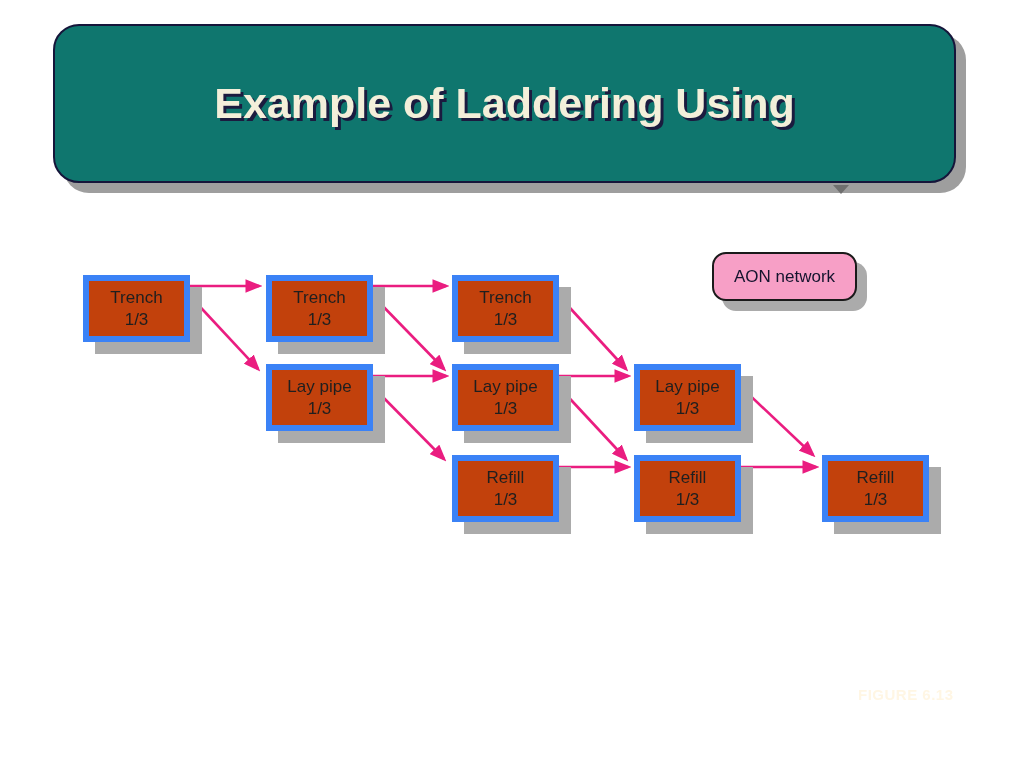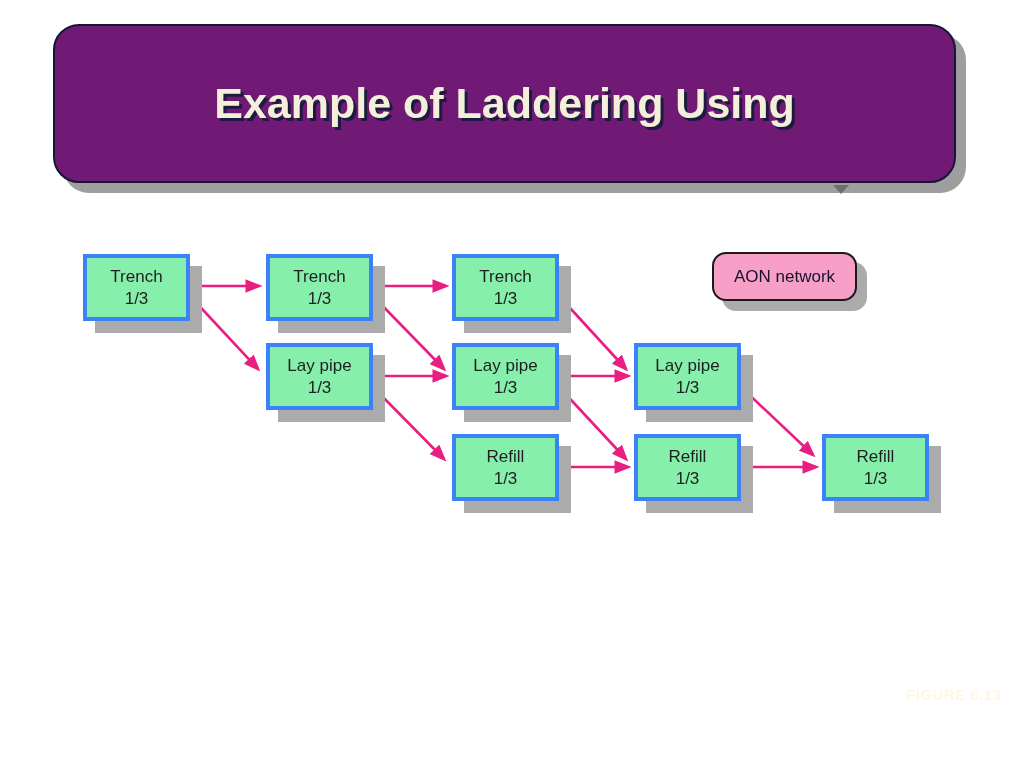--- a/index.html
+++ b/index.html
@@ -3,57 +3,58 @@
 <meta charset="utf-8">
 <style>
   html,body{margin:0;padding:0;}
   body{
     width:1024px;height:768px;position:relative;background:#ffffff;
     font-family:"Liberation Sans",sans-serif;overflow:hidden;
   }
   
   .banner{
     position:absolute;left:53px;top:24px;width:899px;height:155px;
-    background:#701a75;border:2px solid #15153a;border-radius:26px;
+    background:#0f766e;border:2px solid #15153a;border-radius:26px;
     box-shadow:10px 10px 0 #9e9e9e;
     display:flex;flex-direction:row;justify-content:center;align-items:center;
     text-align:center;
   }
   .banner .title-line{
     color:#f3efda;font-size:43px;font-weight:700;line-height:61px;
     text-shadow:3px 3px 0 #1b1b3f;letter-spacing:0;white-space:nowrap;
   }
   .banner-notch{
     position:absolute;left:833px;top:185px;width:0;height:0;
     border-left:8px solid transparent;border-right:8px solid transparent;
     border-top:9px solid #6f6f6f;
   }
   
   .node{
-    position:absolute;width:107px;height:67px;background:#86efac;
-    border:4px solid #3b82f6;box-shadow:12px 12px 0 #ababab;
+    position:absolute;width:107px;height:67px;background:#c2410c;
+    border:6px solid #3b82f6;box-shadow:12px 12px 0 #ababab;
     display:flex;flex-direction:column;justify-content:center;align-items:center;
     box-sizing:border-box;
+    margin-top:21px;
   }
   .node span{
     color:#1f1f1f;font-size:17px;line-height:22px;text-align:center;
   }
   
   .legend{
     position:absolute;left:712px;top:252px;width:145px;height:49px;
     background:#F79FC6;border:2px solid #1a1a1a;border-radius:14px;
     box-shadow:10px 10px 0 #ababab;
     display:flex;justify-content:center;align-items:center;box-sizing:border-box;
   }
   .legend span{color:#14142e;font-size:17px;}
   
   .arrows{position:absolute;left:0;top:0;width:1024px;height:768px;pointer-events:none;}
   
   .figure-caption{
-    position:absolute;left:906px;top:686px;
+    position:absolute;left:858px;top:686px;
     color:#FFF6E4;font-size:15px;font-weight:700;letter-spacing:0.5px;
   }
 </style>
 </head>
 <body>
 
 <div class="banner">
   <div class="title-line">Example of Laddering Using</div>
 </div>
 <div class="banner-notch"></div>

